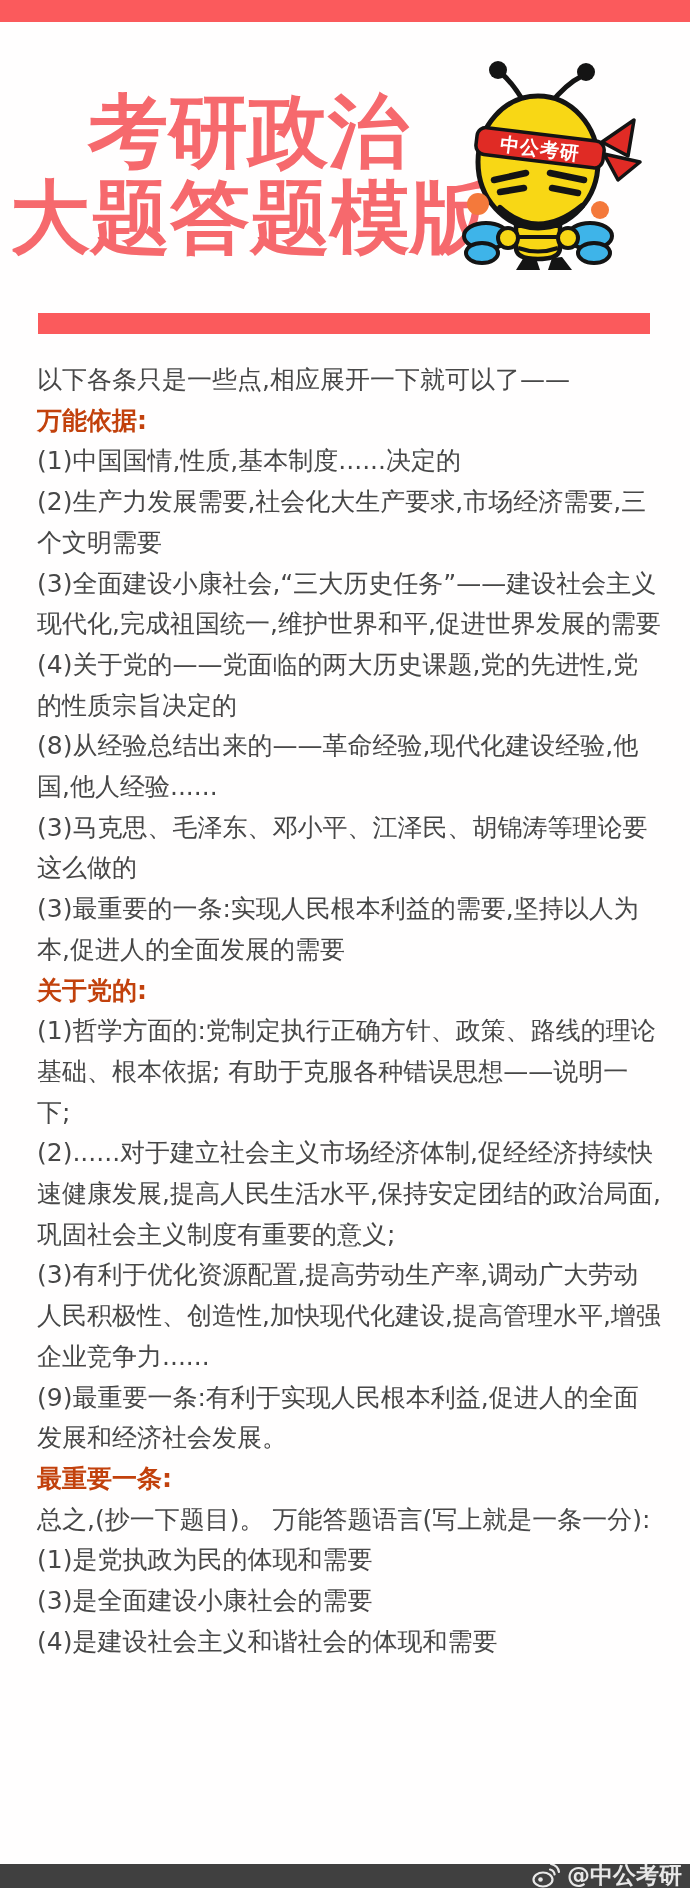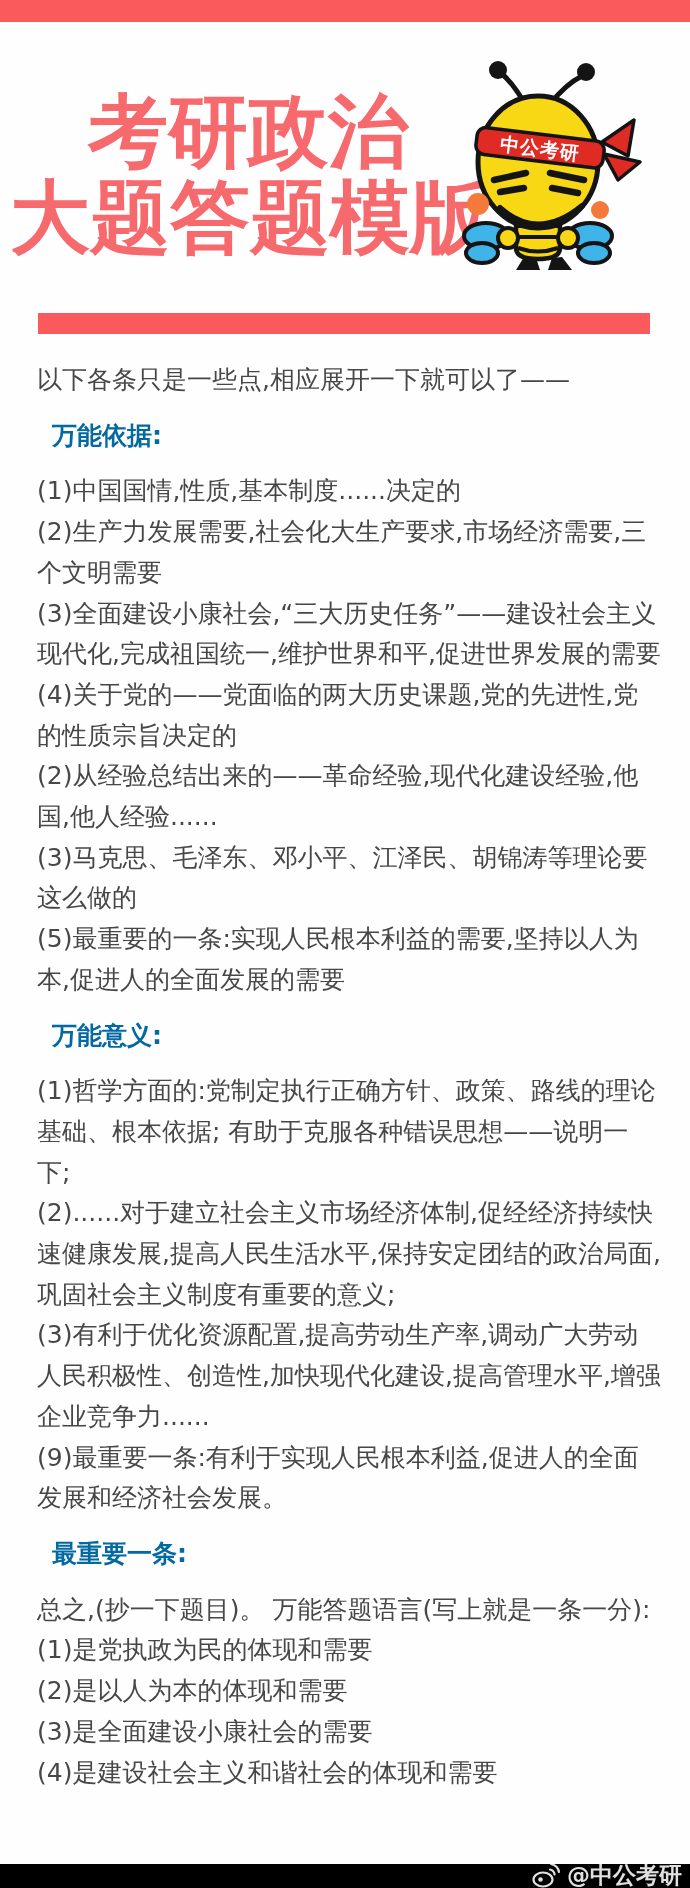--- a/index.html
+++ b/index.html
@@ -17,22 +17,22 @@
   .title-line.l1{left:80px;top:70px;}
   .title-line.l2{left:2px;top:156px;text-align:center;}
   .mascot{position:absolute;left:430px;top:36px;width:210px;height:215px;}
   .divider{position:absolute;left:38px;top:313px;width:612px;height:21px;background:#fb5a5c;}
   .content{
     position:absolute;left:37px;top:360px;width:624px;
     font-size:25px;line-height:40.7px;color:#474747;
     word-break:break-all;overflow-wrap:anywhere;
   }
   .content p{margin:0;}
-  .content h2{margin:15px;font-size:25px;line-height:40.7px;color:#0369a1;font-weight:700;}
-  .bottom-bar{position:absolute;left:0;top:1864px;width:690px;height:24px;background:#000000;}
+  .content h2{margin:0;font-size:25px;line-height:40.7px;color:#c2410c;font-weight:700;}
+  .bottom-bar{position:absolute;left:0;top:1864px;width:690px;height:24px;background:#404040;}
   .watermark{
     position:absolute;right:8px;top:-4px;height:30px;display:flex;align-items:center;gap:6px;
     color:rgba(255,255,255,0.88);font-size:23px;font-weight:600;white-space:nowrap;
   }
   .watermark svg{display:block;}
 </style>
 </head>
 <body>
 
 <div class="page">
@@ -99,34 +99,33 @@
   <div class="divider"></div>
 
   <main class="content">
     <p class="line">以下各条只是一些点,相应展开一下就可以了——</p>
 
     <h2>万能依据:</h2>
     <p>(1)中国国情,性质,基本制度......决定的</p>
     <p>(2)生产力发展需要,社会化大生产要求,市场经济需要,三个文明需要</p>
     <p>(3)全面建设小康社会,“三大历史任务”——建设社会主义现代化,完成祖国统一,维护世界和平,促进世界发展的需要</p>
     <p>(4)关于党的——党面临的两大历史课题,党的先进性,党的性质宗旨决定的</p>
-    <p>(2)从经验总结出来的——革命经验,现代化建设经验,他国,他人经验......</p>
+    <p>(8)从经验总结出来的——革命经验,现代化建设经验,他国,他人经验......</p>
     <p>(3)马克思、毛泽东、邓小平、江泽民、胡锦涛等理论要这么做的</p>
-    <p>(5)最重要的一条:实现人民根本利益的需要,坚持以人为本,促进人的全面发展的需要</p>
+    <p>(3)最重要的一条:实现人民根本利益的需要,坚持以人为本,促进人的全面发展的需要</p>
 
-    <h2>万能意义:</h2>
+    <h2>关于党的:</h2>
     <p>(1)哲学方面的:党制定执行正确方针、政策、路线的理论基础、根本依据; 有助于克服各种错误思想——说明一下;</p>
     <p>(2)......对于建立社会主义市场经济体制,促经经济持续快速健康发展,提高人民生活水平,保持安定团结的政治局面,巩固社会主义制度有重要的意义;</p>
     <p>(3)有利于优化资源配置,提高劳动生产率,调动广大劳动人民积极性、创造性,加快现代化建设,提高管理水平,增强企业竞争力......</p>
     <p>(9)最重要一条:有利于实现人民根本利益,促进人的全面发展和经济社会发展。</p>
 
     <h2>最重要一条:</h2>
     <p>总之,(抄一下题目)。 万能答题语言(写上就是一条一分):</p>
     <p>(1)是党执政为民的体现和需要</p>
-    <p>(2)是以人为本的体现和需要</p>
     <p>(3)是全面建设小康社会的需要</p>
     <p>(4)是建设社会主义和谐社会的体现和需要</p>
   </main>
 
   <footer class="bottom-bar">
     <span class="watermark">
       <svg width="30" height="28" viewBox="0 0 30 28" xmlns="http://www.w3.org/2000/svg">
         <ellipse cx="12" cy="18.5" rx="9.5" ry="7" fill="none" stroke="rgba(255,255,255,0.88)" stroke-width="2.2"></ellipse>
         <circle cx="9.5" cy="18.5" r="2.3" fill="rgba(255,255,255,0.88)"></circle>
         <path d="M20,3 q7,1.5 8,8" fill="none" stroke="rgba(255,255,255,0.88)" stroke-width="2.2" stroke-linecap="round"></path>

